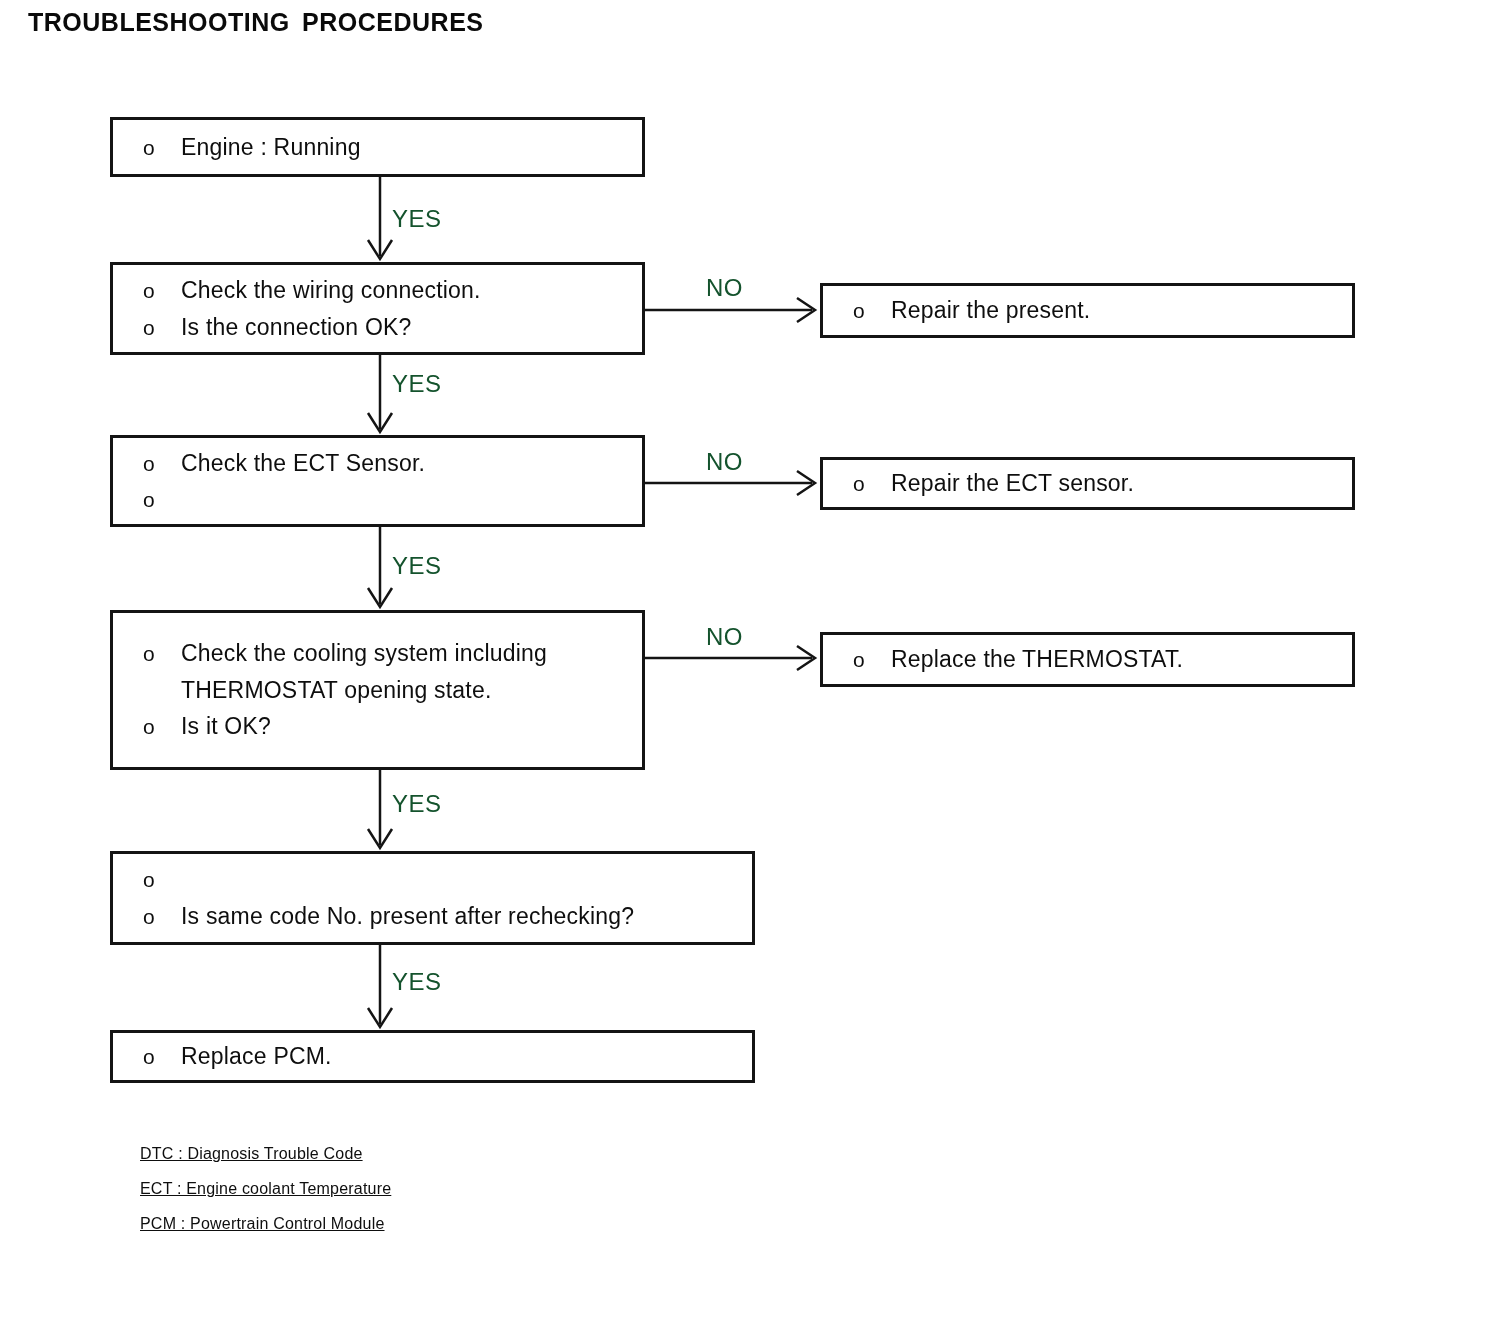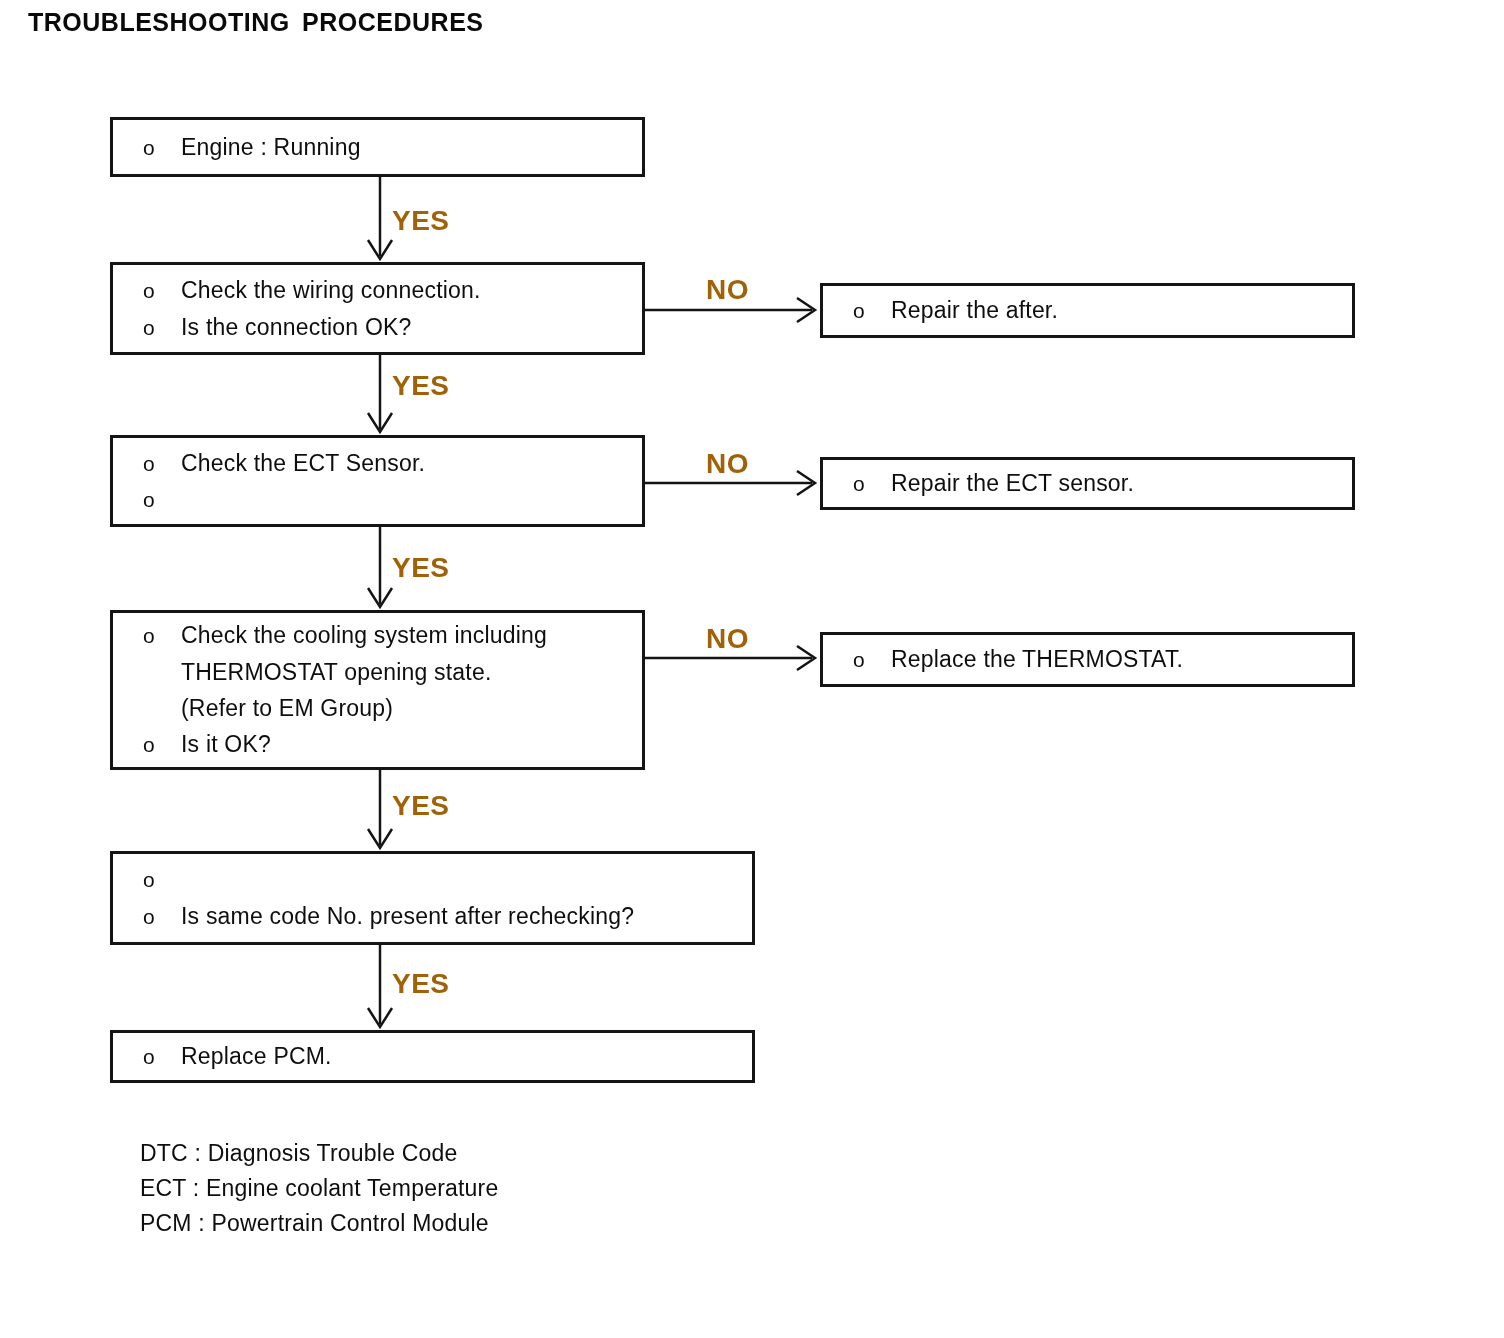--- a/index.html
+++ b/index.html
@@ -12,23 +12,23 @@
     letter-spacing:0.5px;word-spacing:5px;color:#0a0a0a;
   }
   .box{
     position:absolute;border:3px solid #141414;background:#ffffff;
     box-sizing:border-box;display:flex;flex-direction:column;justify-content:center;
     padding-left:30px;
   }
   .bline{display:flex;align-items:baseline;line-height:36px;font-size:23px;white-space:nowrap;}
   .bullet{flex:0 0 38px;width:38px;font-size:21px;}
   .btext{letter-spacing:0.2px;}
-  .flow-label{position:absolute;font-size:28px;color:#a16207;letter-spacing:0.5px;font-weight:bold;}
+  .flow-label{position:absolute;font-size:24px;color:#14532d;letter-spacing:0.5px;}
   .connectors{position:absolute;left:0;top:0;width:1504px;height:1338px;pointer-events:none;}
-  .legend{position:absolute;left:140px;top:1136px;font-size:23px;line-height:35px;letter-spacing:0.2px;}
+  .legend{position:absolute;left:140px;top:1136px;font-size:16px;line-height:35px;letter-spacing:0.2px;text-decoration:underline;}
   .figure-code{position:absolute;left:1383px;top:1348px;font-size:15px;font-weight:bold;letter-spacing:0.5px;}
 </style>
 </head>
 <body>
 
 <div class="stage">
 
   <div class="page-title">TROUBLESHOOTING PROCEDURES</div>
 
   <svg class="connectors" width="1504" height="1338" viewBox="0 0 1504 1338">
@@ -80,21 +80,21 @@
       </div>
     <div class="bline">
         <span class="bullet">o</span>
         <span class="btext">Is the connection OK?</span>
       </div>
   </div>
 
   <div class="box" style="left:820px;top:283px;width:535px;height:55px">
     <div class="bline">
         <span class="bullet">o</span>
-        <span class="btext">Repair the after.</span>
+        <span class="btext">Repair the present.</span>
       </div>
   </div>
 
   <div class="box" style="left:110px;top:435px;width:535px;height:92px">
     <div class="bline">
         <span class="bullet">o</span>
         <span class="btext">Check the ECT Sensor.</span>
       </div>
     <div class="bline">
         <span class="bullet">o</span>
@@ -109,24 +109,20 @@
   </div>
 
   <div class="box" style="left:110px;top:610px;width:535px;height:160px">
     <div class="bline">
         <span class="bullet">o</span>
         <span class="btext">Check the cooling system including</span>
       </div>
     <div class="bline">
         <span class="bullet"></span>
         <span class="btext">THERMOSTAT opening state.</span>
-      </div>
-    <div class="bline">
-        <span class="bullet"></span>
-        <span class="btext">(Refer to EM Group)</span>
       </div>
     <div class="bline">
         <span class="bullet">o</span>
         <span class="btext">Is it OK?</span>
       </div>
   </div>
 
   <div class="box" style="left:820px;top:632px;width:535px;height:55px">
     <div class="bline">
         <span class="bullet">o</span>

